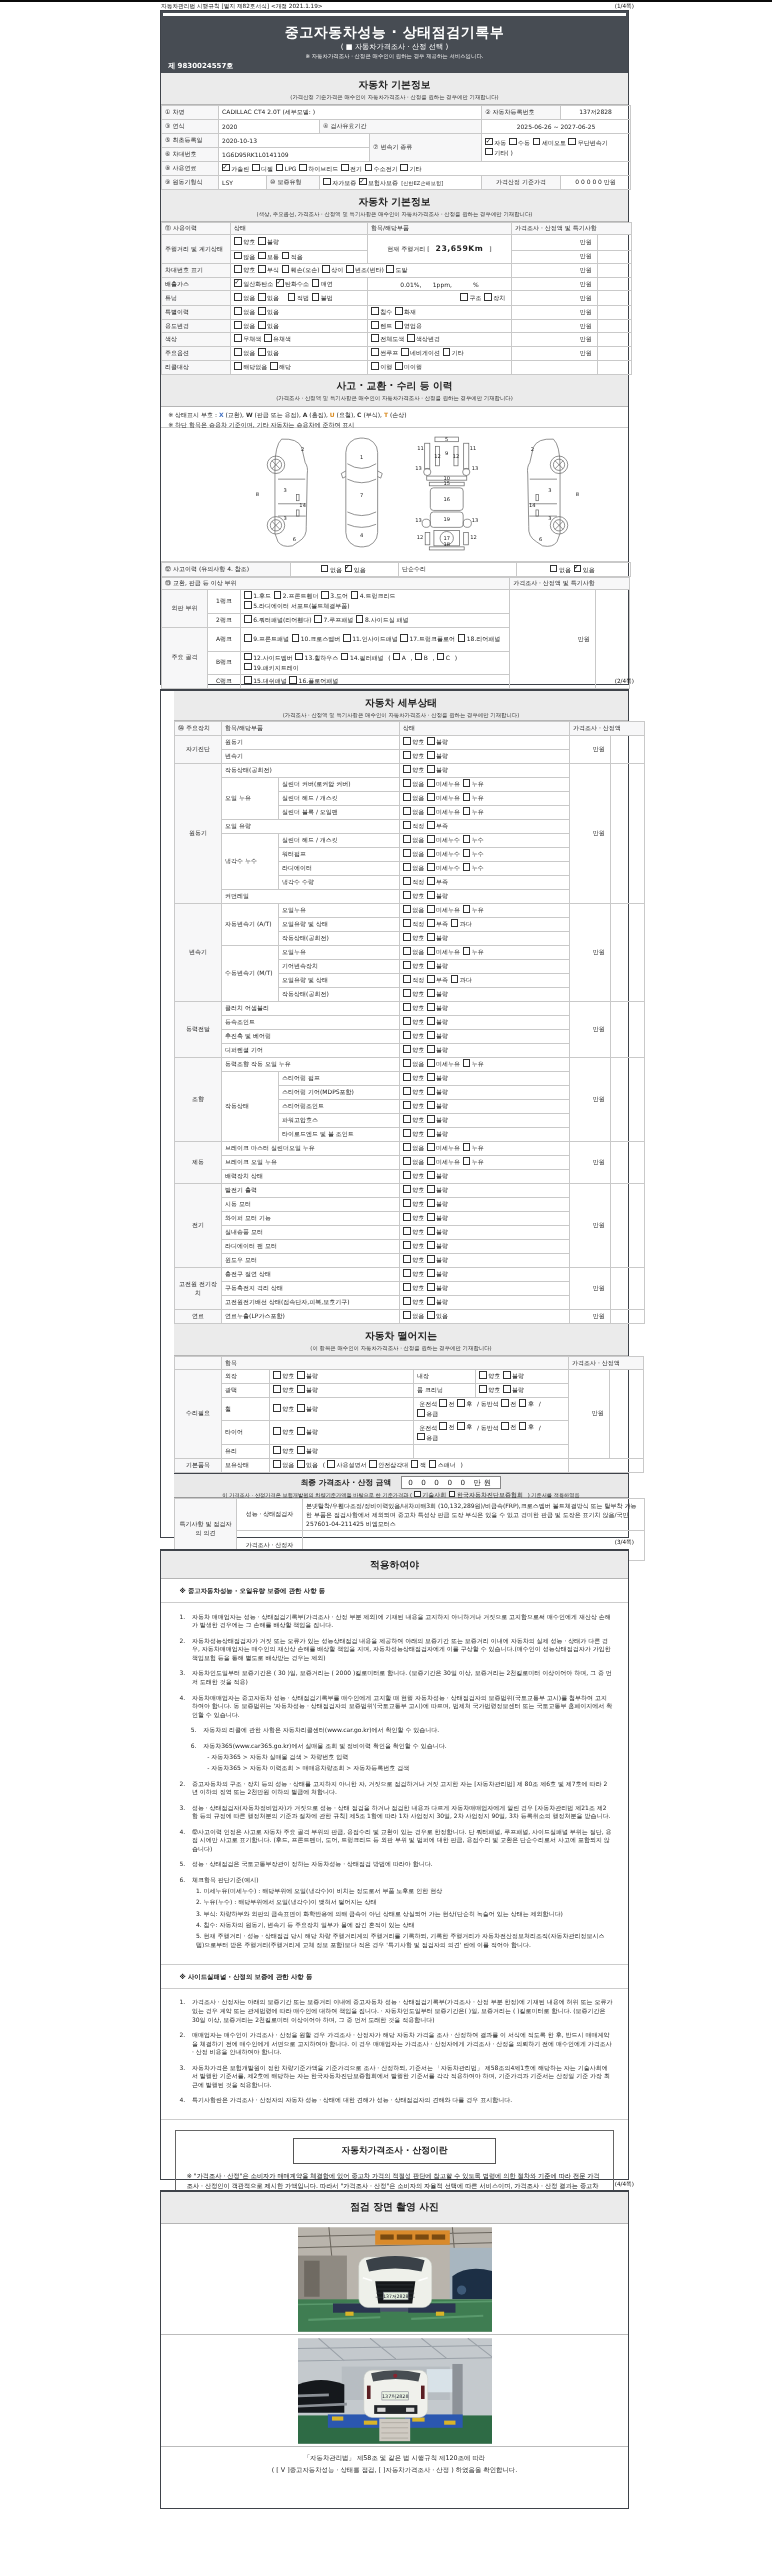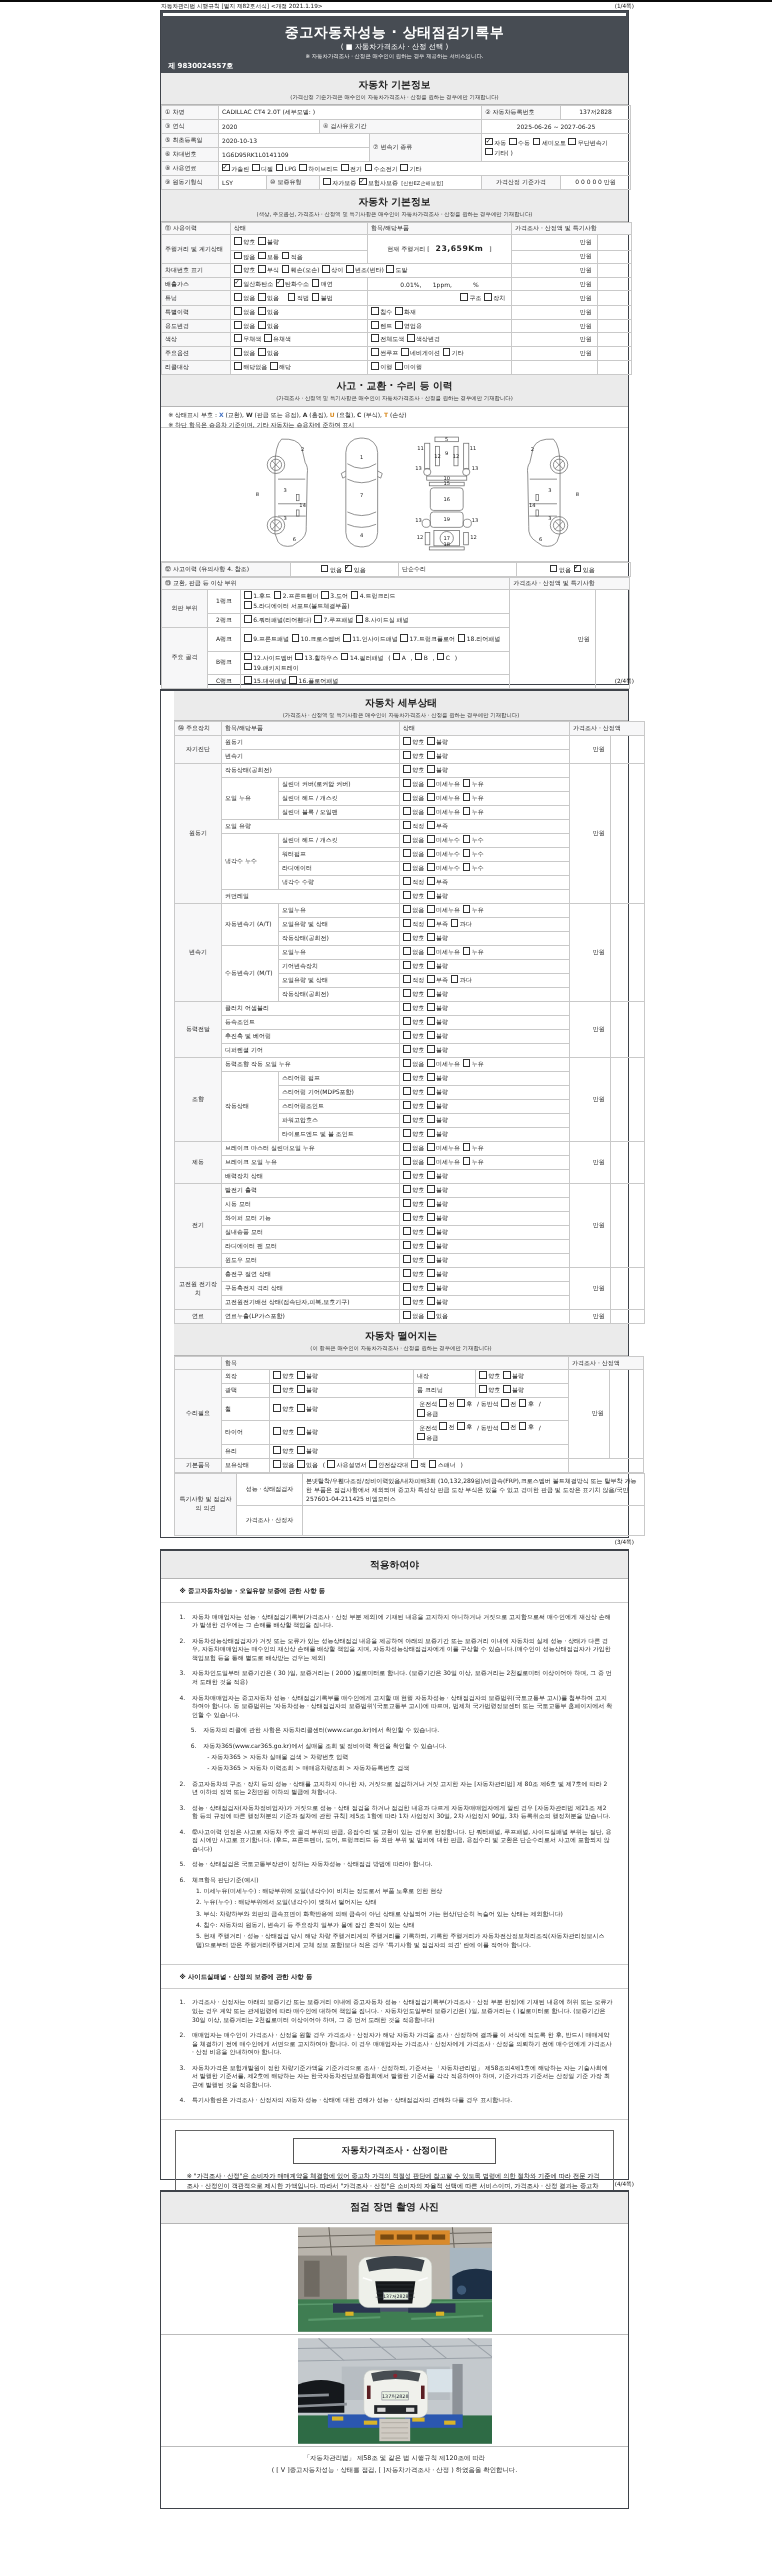--- a/index.html
+++ b/index.html
@@ -691,20 +691,27 @@
           <tr style="height: 14px;">
             <td class="lbl ctr">기본품목</td>
             <td>보유상태</td>
             <td colspan="3"><span class="cbw"><span class="cb"></span>없음</span><span class="cbw"><span class="cb"></span>있음</span><span class="mtx">(</span><span class="cbw"><span class="cb"></span>사용설명서</span><span class="cbw"><span class="cb"></span>안전삼각대</span><span class="cbw"><span class="cb"></span>잭</span><span class="cbw"><span class="cb"></span>스패너</span><span class="mtx">)</span></td>
             <td colspan="2"></td>
           </tr>
         </tbody>
       </table>
     </div>
 
+  <div class="final-price">
+    <div class="fp-line">
+      <span>최종 가격조사 · 산정 금액</span>
+      <span class="amt-box">0 0 0 0 0 만원</span>
+    </div>
+    <div class="fp-note"><span class="mtx">이 가격조사 · 산정가격은 보험개발원의 차량기준가액을 바탕으로 한 기준가격과 (</span><span class="cbw"><span class="cb"></span>기술사회</span><span class="cbw"><span class="cb"></span>한국자동차진단보증협회</span><span class="mtx">) 기준서를 적용하였음</span></div>
+  </div>
   <div>
       <table>
         <colgroup>
           <col style="width: 62px;">
           <col style="width: 66px;">
           <col style="width: 342px;">
         </colgroup>
         <tbody>
           <tr style="height: 32px;">
             <td rowspan="2" class="lbl ctr">특기사항 및 점검자의 의견</td>

